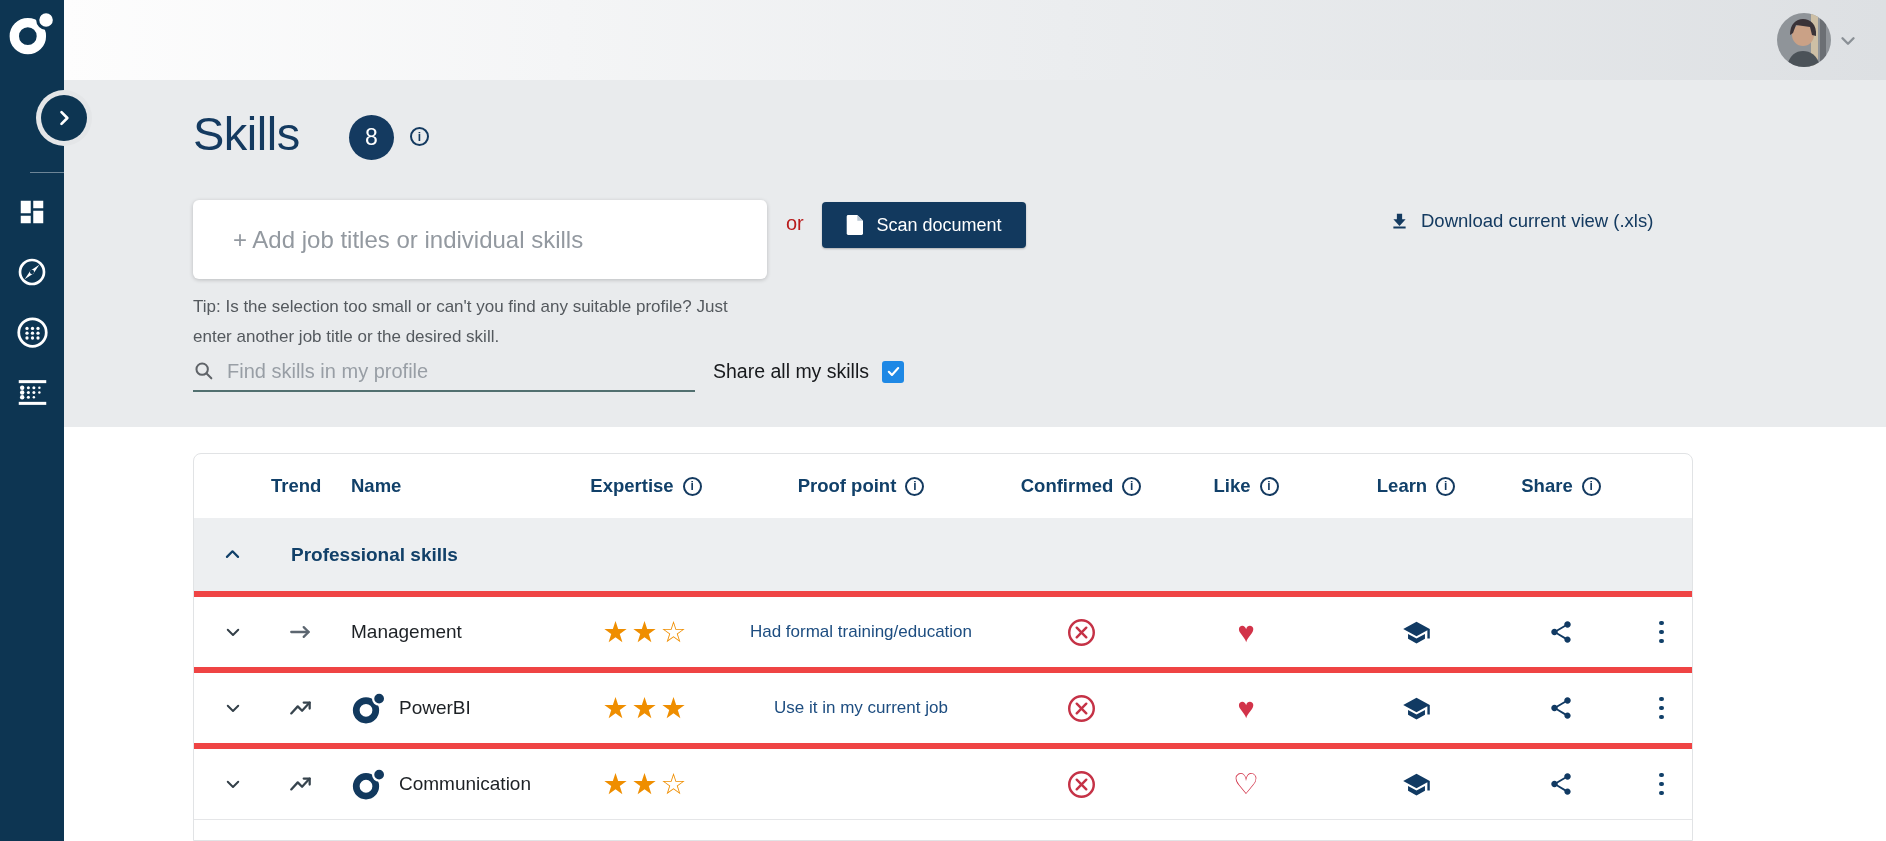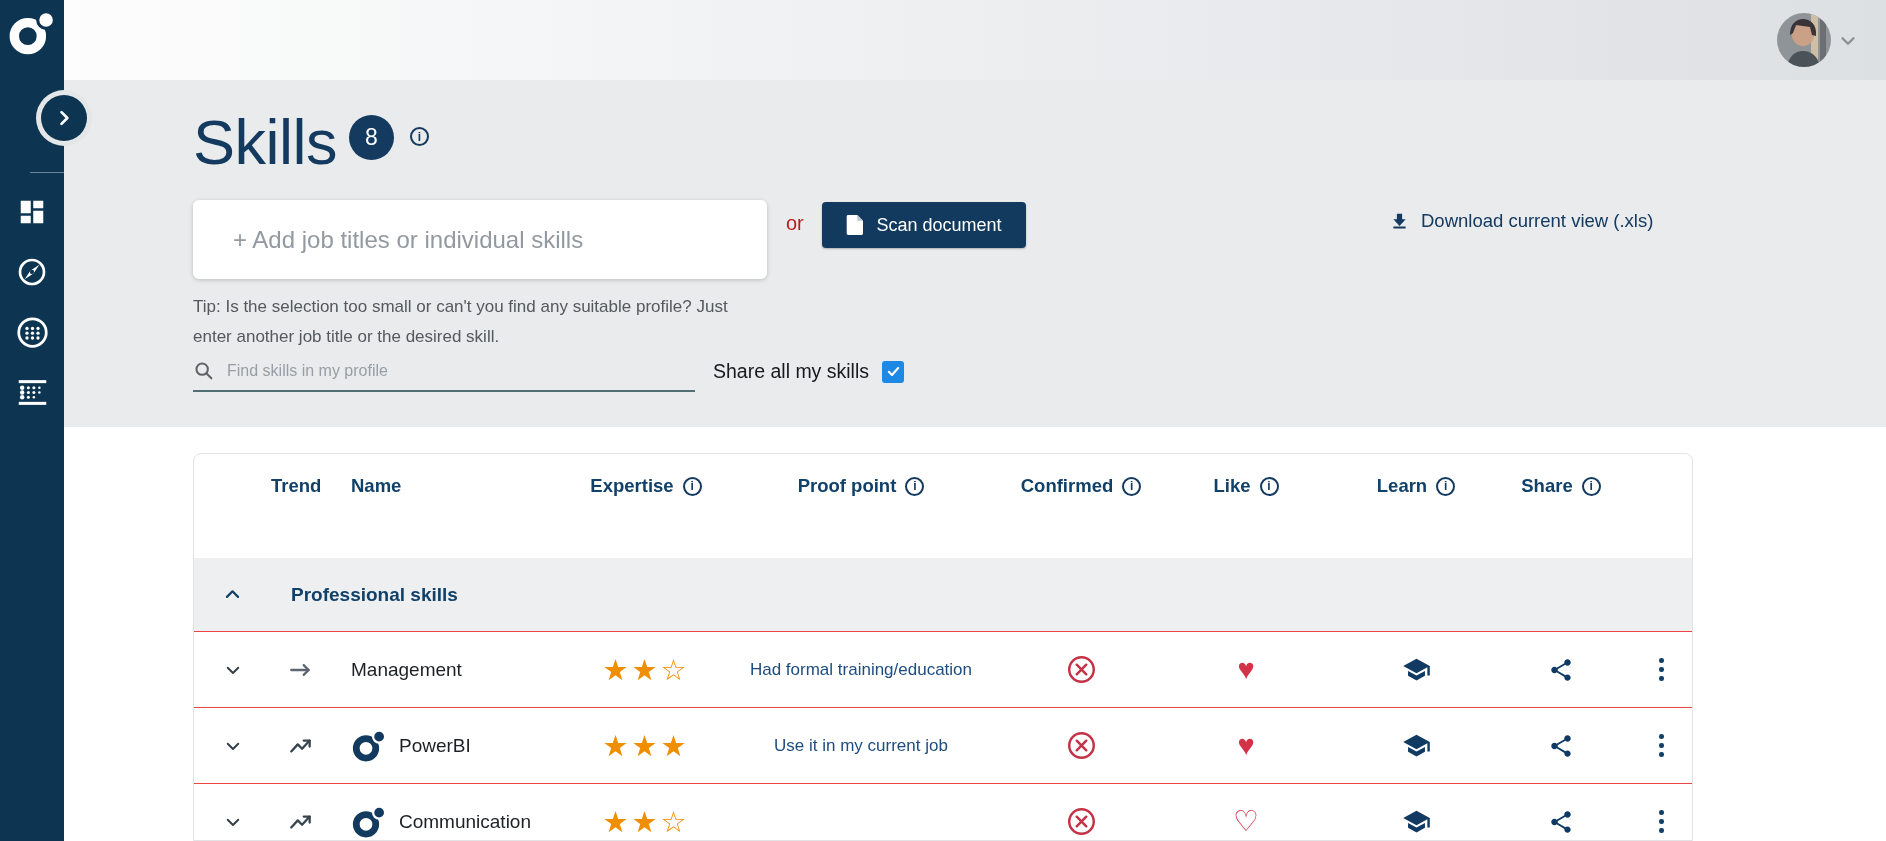--- a/index.html
+++ b/index.html
@@ -19,21 +19,21 @@
 
   
   .topbar { position:absolute; left:64px; top:0; width:1822px; height:80px;
     background:linear-gradient(90deg,#fdfdfd 0%, #ebedef 55%, #dde0e3 100%); }
   .avatar { position:absolute; left:1713px; top:13px; width:54px; height:54px; border-radius:50%; overflow:hidden; cursor:pointer; }
   .avatar-caret { position:absolute; left:1773px; top:30px; cursor:pointer; }
 
   
   .hero { position:absolute; left:64px; top:80px; width:1822px; height:347px; background:#e9ebed; }
 
-  .page-title { position:absolute; left:193px; top:106px; font-size:63px; font-weight:400; color:#143a60; letter-spacing:-0.5px; }
+  .page-title { position:absolute; left:193px; top:106px; font-size:47px; font-weight:400; color:#143a60; letter-spacing:-0.5px; }
   .count-badge { position:absolute; left:349px; top:115px; width:45px; height:45px; border-radius:50%;
     background:#143a60; color:#fff; font-size:23px; display:flex; align-items:center; justify-content:center; }
   .title-info { position:absolute; left:410px; top:127px; }
 
   .info-ic { width:19px; height:19px; border:2px solid #143a60; border-radius:50%; color:#143a60;
     display:inline-flex; align-items:center; justify-content:center; font-size:12px; font-weight:700; cursor:pointer; flex:0 0 auto; }
 
   .add-input { position:absolute; left:193px; top:200px; width:574px; height:79px; border:none; border-radius:6px;
     background:#fff; box-shadow:0 1px 4px rgba(0,0,0,.2); font-size:24px; color:#333; padding:0 40px;
     font-family:"Liberation Sans",sans-serif; }
@@ -42,42 +42,42 @@
   .scan-btn { position:absolute; left:822px; top:202px; width:204px; height:46px; background:#12395e; color:#fff;
     border:none; border-radius:4px; font-size:18px; font-family:"Liberation Sans",sans-serif;
     display:flex; align-items:center; justify-content:center; gap:13px; cursor:pointer; box-shadow:0 1px 2px rgba(0,0,0,.25); }
   .download-link { position:absolute; left:1389px; top:210px; display:flex; align-items:center; gap:11px;
     color:#143a60; font-size:18.5px; cursor:pointer; }
 
   .tip { position:absolute; left:193px; top:292px; font-size:17px; color:#54595e; line-height:30px; }
 
   .find-wrap { position:absolute; left:193px; top:352px; width:502px; height:40px; border-bottom:2px solid #527070;
     display:flex; align-items:center; gap:12px; }
-  .find-input { border:none; background:transparent; outline:none; flex:1; font-size:16px; color:#4c1d95;
+  .find-input { border:none; background:transparent; outline:none; flex:1; font-size:20px; color:#4c1d95;
     font-family:"Liberation Sans",sans-serif; }
   .find-input::placeholder { color:#999fa0; color:#989ea5; }
   .share-row { position:absolute; left:713px; top:360px; display:flex; align-items:center; gap:13px; }
   .share-label { font-size:19.5px; color:#17191c; }
   .checkbox { width:22px; height:22px; border-radius:3px; background:#1e88e5; display:flex; align-items:center; justify-content:center; cursor:pointer; }
 
   
   .lower { position:absolute; left:64px; top:427px; width:1822px; height:414px; background:#fff; }
   .card { position:absolute; left:129px; top:26px; width:1500px; height:388px; background:#fff;
     border:1px solid #e1e3e5; border-radius:8px 8px 0 0; overflow:hidden; }
   .grid-row { display:grid; grid-template-columns:77px 60px 250px 130px 300px 140px 190px 150px 140px 61px; align-items:center; }
 
   .thead { height:64px; }
   .th { font-size:18.5px; font-weight:700; color:#114069; display:flex; align-items:center; justify-content:center; gap:9px; }
   .th.start { justify-content:flex-start; }
   .th .info-ic { border-width:2px; }
 
-  .group-row { height:73px; background:#edeff1;margin-top:40px; }
+  .group-row { height:73px; background:#edeff1; }
   .group-label { grid-column:2 / span 8; padding-left:20px; font-size:19px; font-weight:700; color:#114069; }
 
-  .data-row { height:76px; border-top:1px solid #ef4444; }
+  .data-row { height:76px; border-top:6px solid #ef4444; }
   .cell-c { display:flex; align-items:center; justify-content:center; }
   .name-cell { display:flex; align-items:center; gap:12px; padding-left:20px; }
   .skill-name { font-size:19px; color:#1d2125; }
   .stars { font-size:29px; color:#ef8e00; letter-spacing:3px; cursor:pointer; white-space:nowrap; }
   .proof { font-size:17px; color:#1d4d80; text-align:center; }
   .heart { font-size:29px; color:#d23349; cursor:pointer; line-height:1; }
   .kebab { display:flex; flex-direction:column; gap:4.5px; cursor:pointer; padding:6px; }
   .kebab span { width:4.5px; height:4.5px; border-radius:50%; background:#114069; }
   .stub-row { height:22px; border-top:1px solid #e5e6e8; }
 

